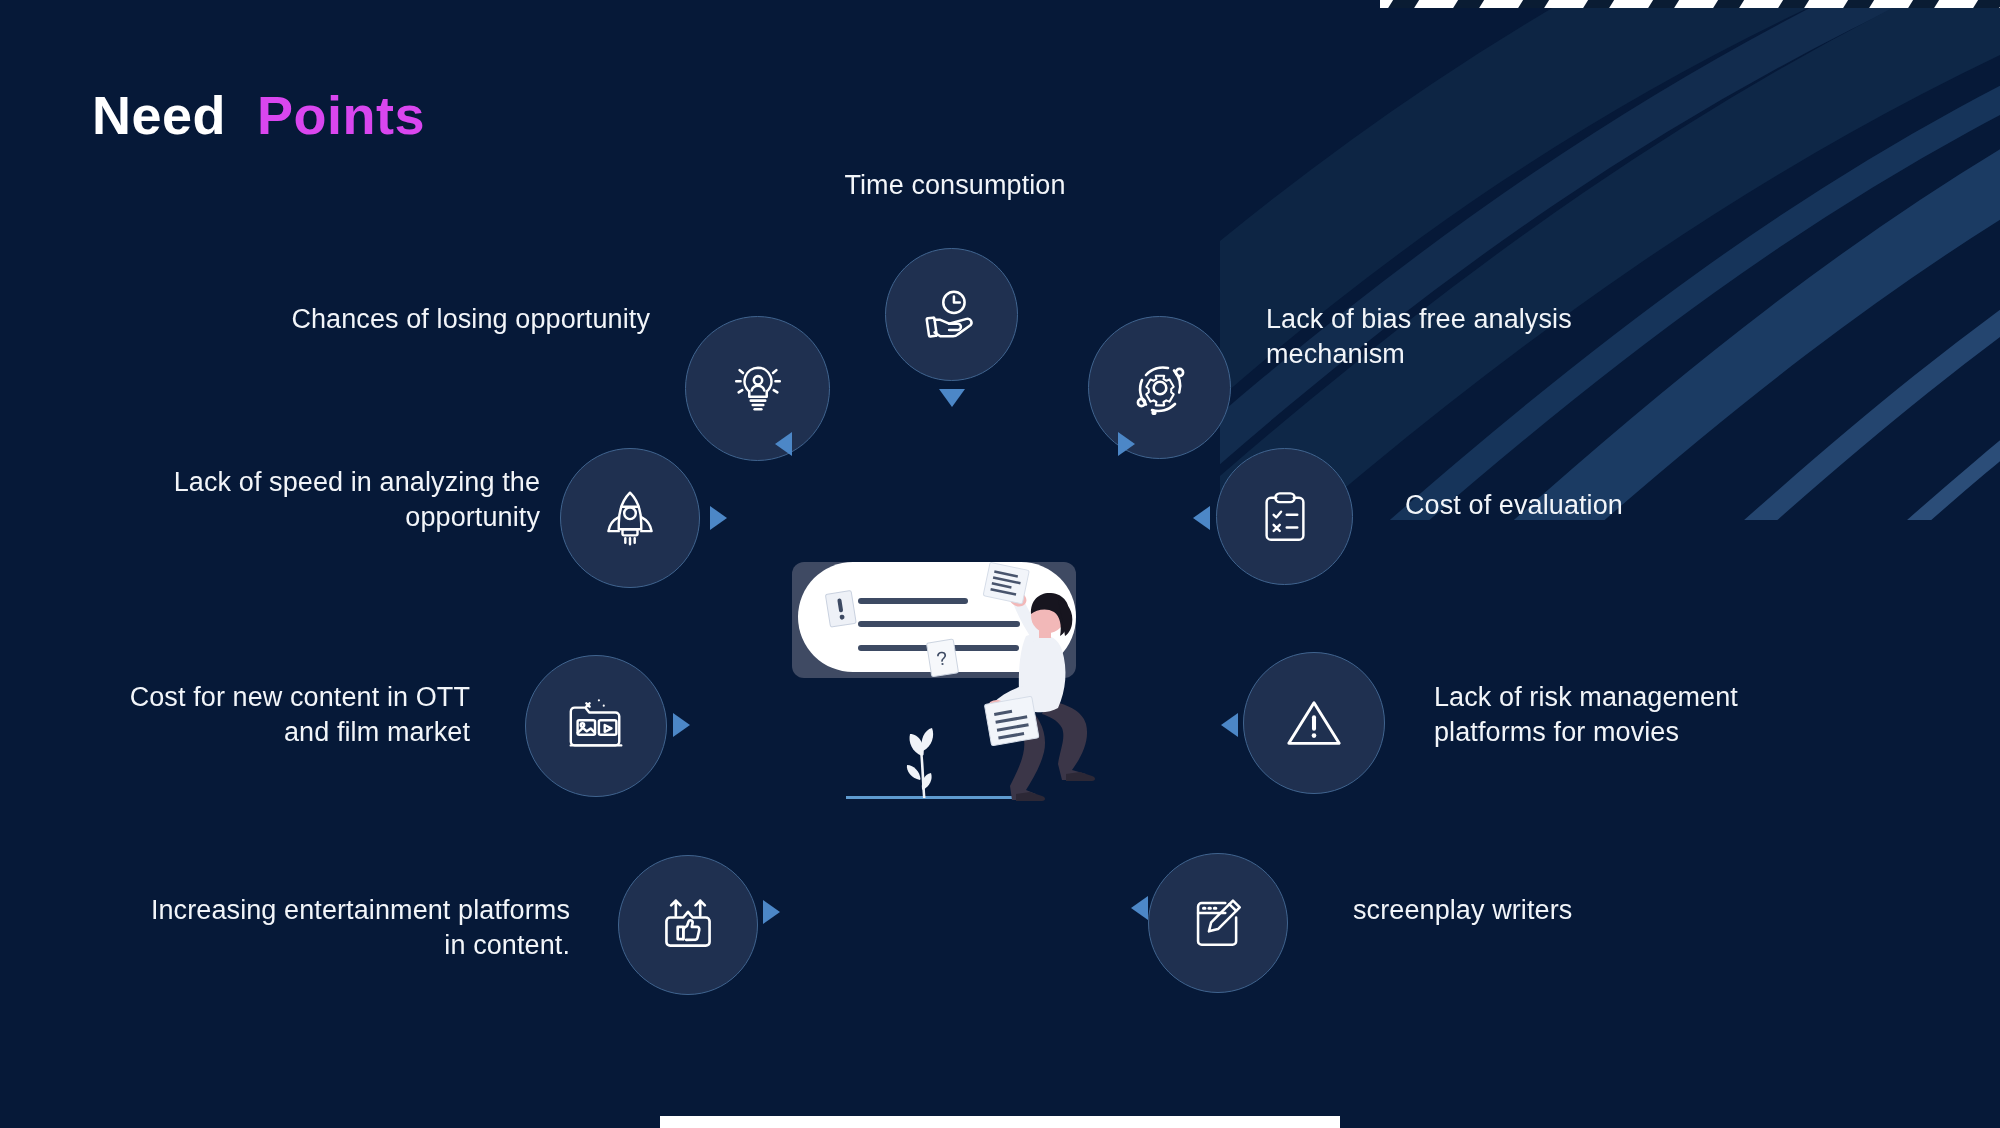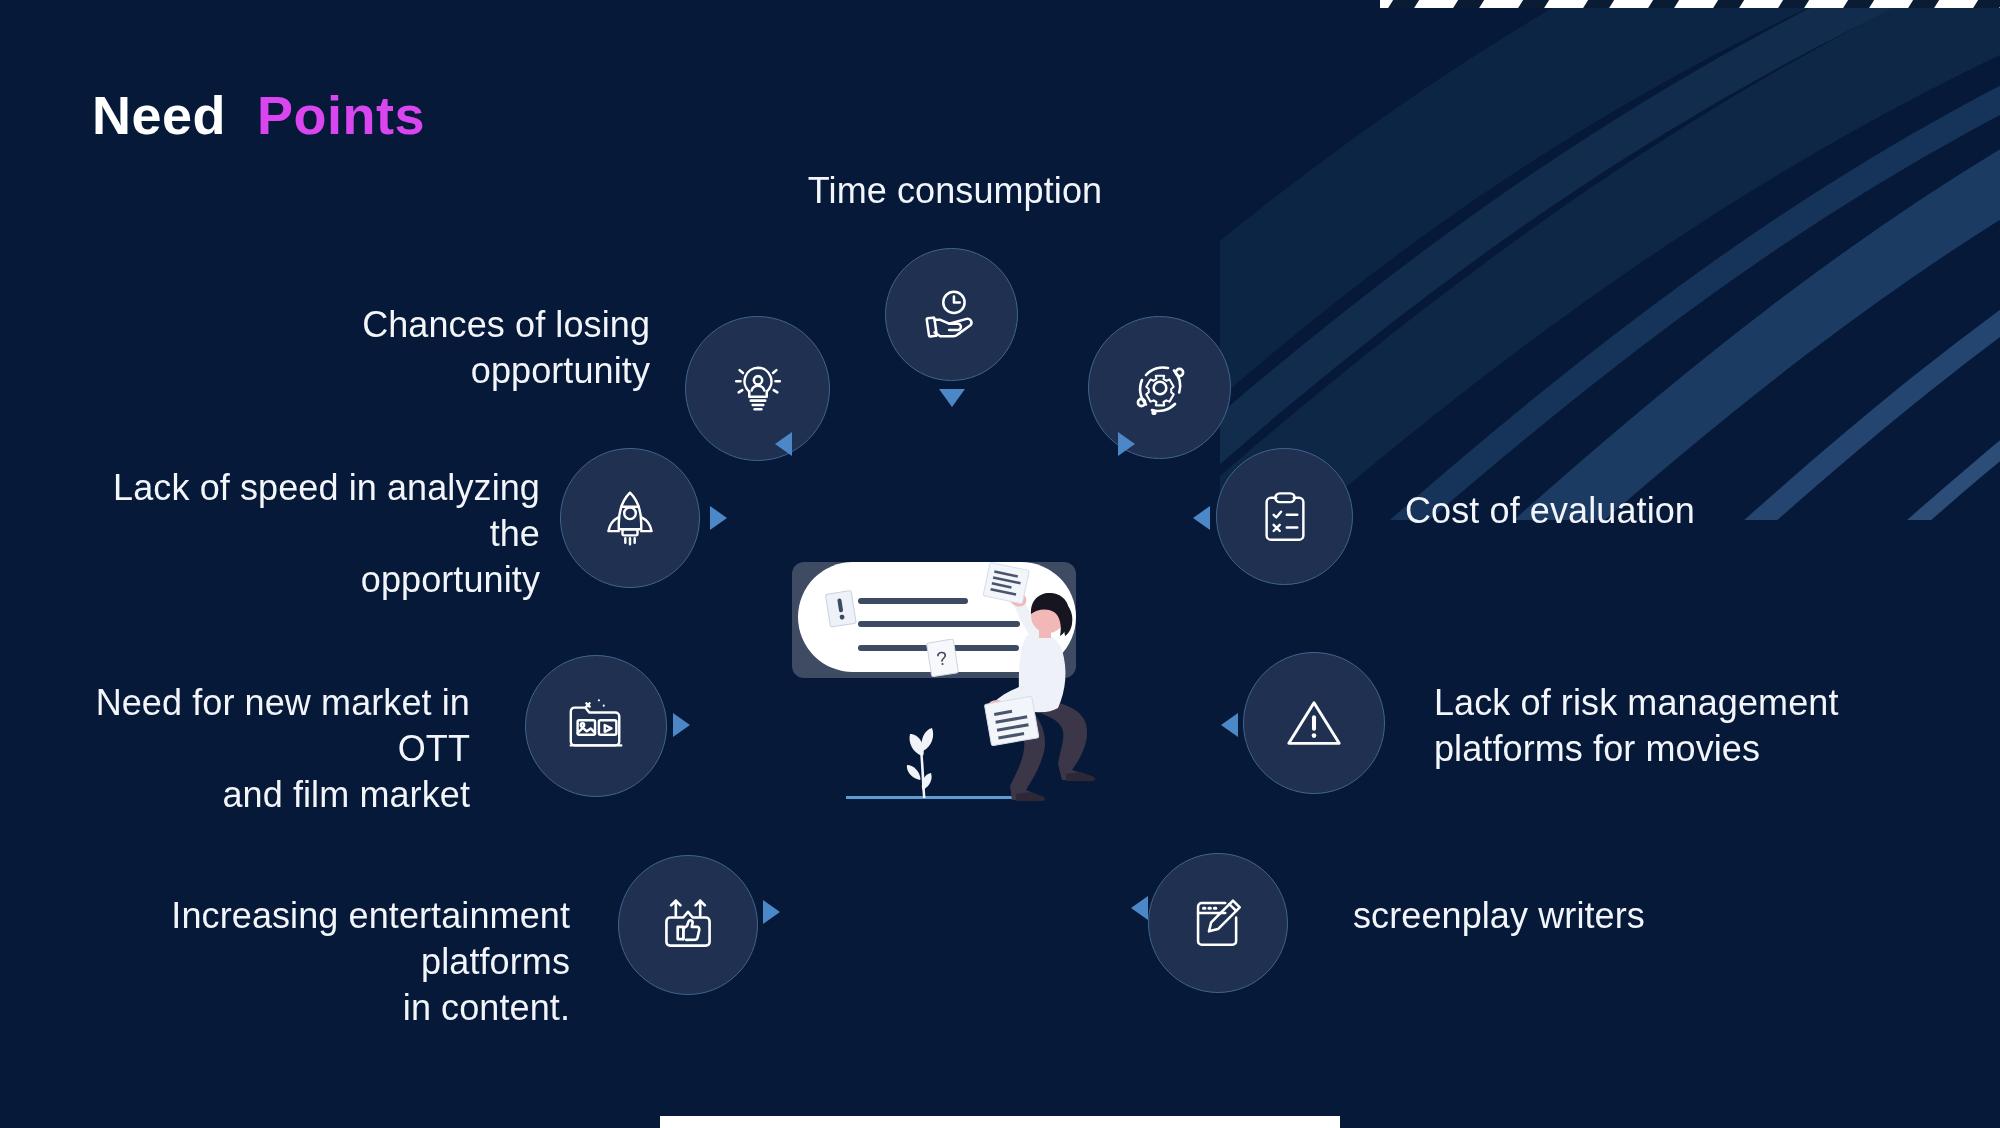--- a/index.html
+++ b/index.html
@@ -54,21 +54,21 @@
 
   
   .tri{position:absolute;z-index:13;width:0;height:0;}
   .tri.down{border-left:13px solid transparent;border-right:13px solid transparent;border-top:18px solid #4c87c7;}
   .tri.left{border-top:12px solid transparent;border-bottom:12px solid transparent;border-right:17px solid #4c87c7;}
   .tri.right{border-top:12px solid transparent;border-bottom:12px solid transparent;border-left:17px solid #4c87c7;}
 
   
   .lbl{
     position:absolute;z-index:14;
-    color:#f2f5f9;font-size:36px;line-height:1.28;
+    color:#f2f5f9;font-size:27px;line-height:1.28;
     letter-spacing:.1px;
   }
   .lbl.r{text-align:right;}
   .lbl.l{text-align:left;}
 
   
   .illus{position:absolute;z-index:10;left:790px;top:558px;width:320px;height:260px;}
 
   
   .bottom-bar{
@@ -235,20 +235,24 @@
         <path d="M14 24 a23 23 0 0 0 4 24.5"></path>
         <path d="M24 54 a23 23 0 0 0 23 -6"></path>
         <path d="M18 19 a23 23 0 0 1 22 -7"></path>
         <circle cx="51.5" cy="16.5" r="3.6"></circle>
         <circle cx="13.5" cy="46.5" r="3.6"></circle>
         <circle cx="26" cy="56.5" r="1.3" fill="#ffffff"></circle>
       </svg>
     </span>
   </div>
   <div class="tri right" style="left:1118px;top:432px;"></div>
+  <div class="lbl l" style="left:1266px;top:302px;width:430px;">
+    <div>Lack of bias free analysis</div>
+    <div>mechanism</div>
+  </div>
 
   <div class="node" style="left:560px;top:448px;width:140px;height:140px;">
     <span>
       <svg width="60" height="60" viewBox="0 0 64 64" fill="none" stroke="#ffffff" stroke-width="2.6" stroke-linecap="round" stroke-linejoin="round">
         <path d="M32 5 C 41 14 44 26 44 38 v6 H20 v-6 C 20 26 23 14 32 5 Z"></path>
         <path d="M23 20 h18"></path>
         <circle cx="32" cy="27" r="6.2"></circle>
         <path d="M20 31 C 14 34 10 40 9 46 h11"></path>
         <path d="M44 31 C 50 34 54 40 55 46 H44"></path>
         <rect x="24" y="44" width="16" height="6.5" rx="1.6"></rect>
@@ -288,21 +292,21 @@
         <rect x="35" y="26" width="18" height="15" rx="1.6"></rect>
         <path d="M41 31 l7 3.5 l-7 3.5 Z"></path>
         <path d="M22 8.5 l3.4 3.4 M25.4 8.5 l-3.4 3.4"></path>
         <circle cx="35" cy="5.5" r="1.1" fill="#ffffff" stroke="none"></circle>
         <circle cx="40" cy="11" r="1.1" fill="#ffffff" stroke="none"></circle>
       </svg>
     </span>
   </div>
   <div class="tri right" style="left:673px;top:713px;"></div>
   <div class="lbl r" style="left:50px;top:680px;width:420px;">
-    <div>Need for new market in OTT</div>
+    <div>Cost for new content in OTT</div>
     <div>and film market</div>
   </div>
 
   <div class="node" style="left:1243px;top:652px;width:142px;height:142px;">
     <span>
       <svg width="62" height="62" viewBox="0 0 64 64" fill="none" stroke="#ffffff" stroke-width="3" stroke-linecap="round" stroke-linejoin="round">
         <path d="M32 11 L58 53 H6 Z"></path>
         <path d="M32 26 v12" stroke-width="4.2"></path>
         <circle cx="32" cy="45" r="2.4" fill="#ffffff" stroke="none"></circle>
       </svg>

